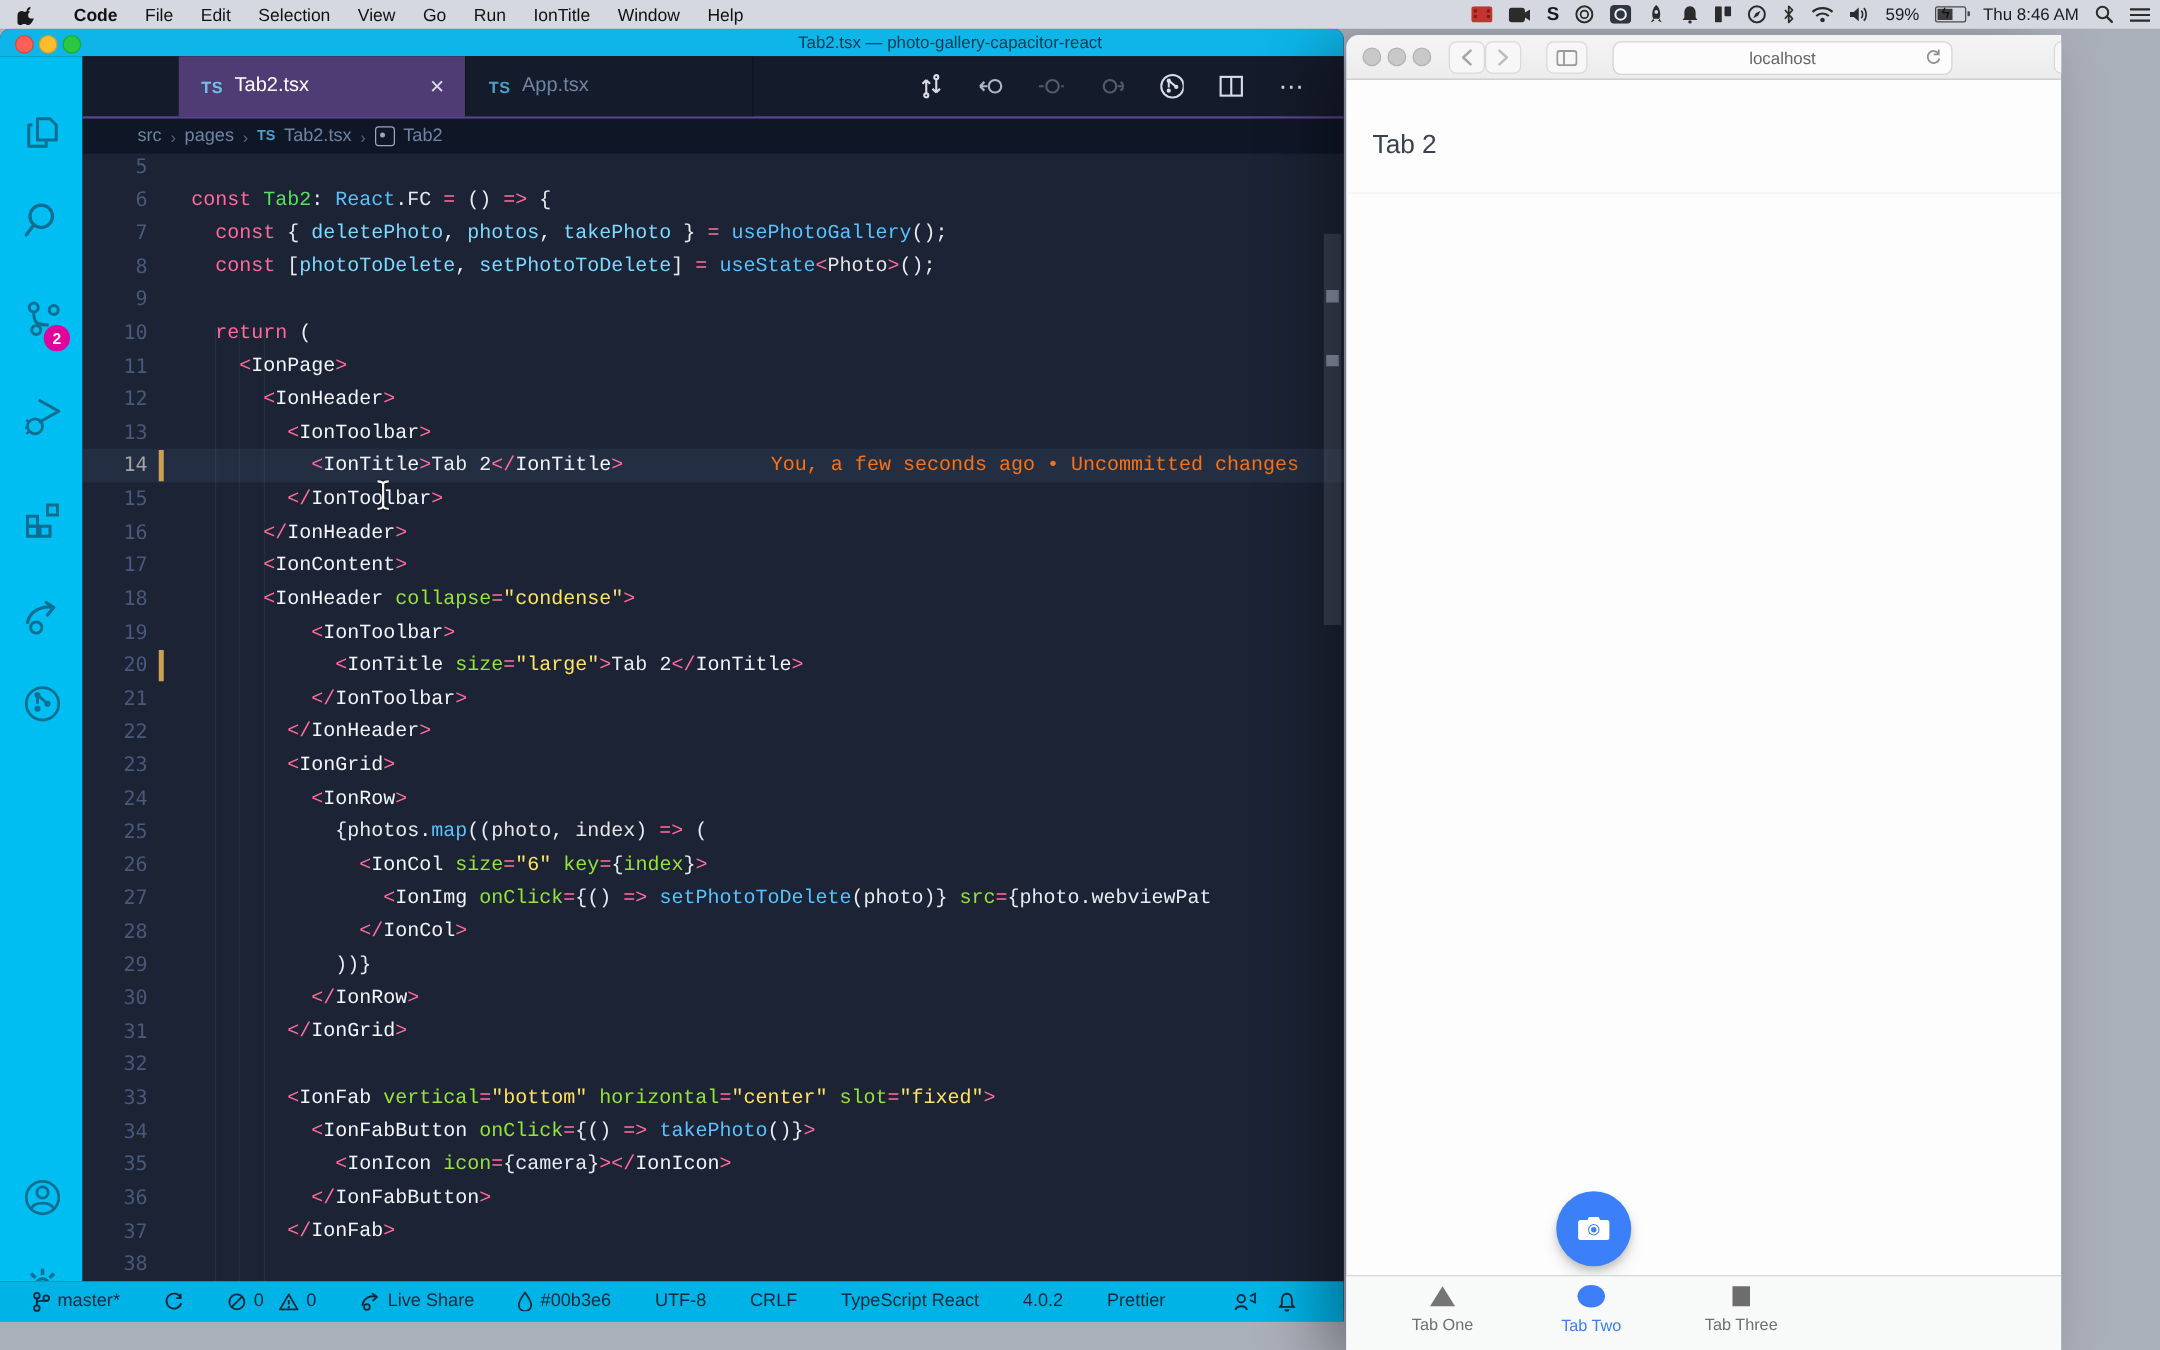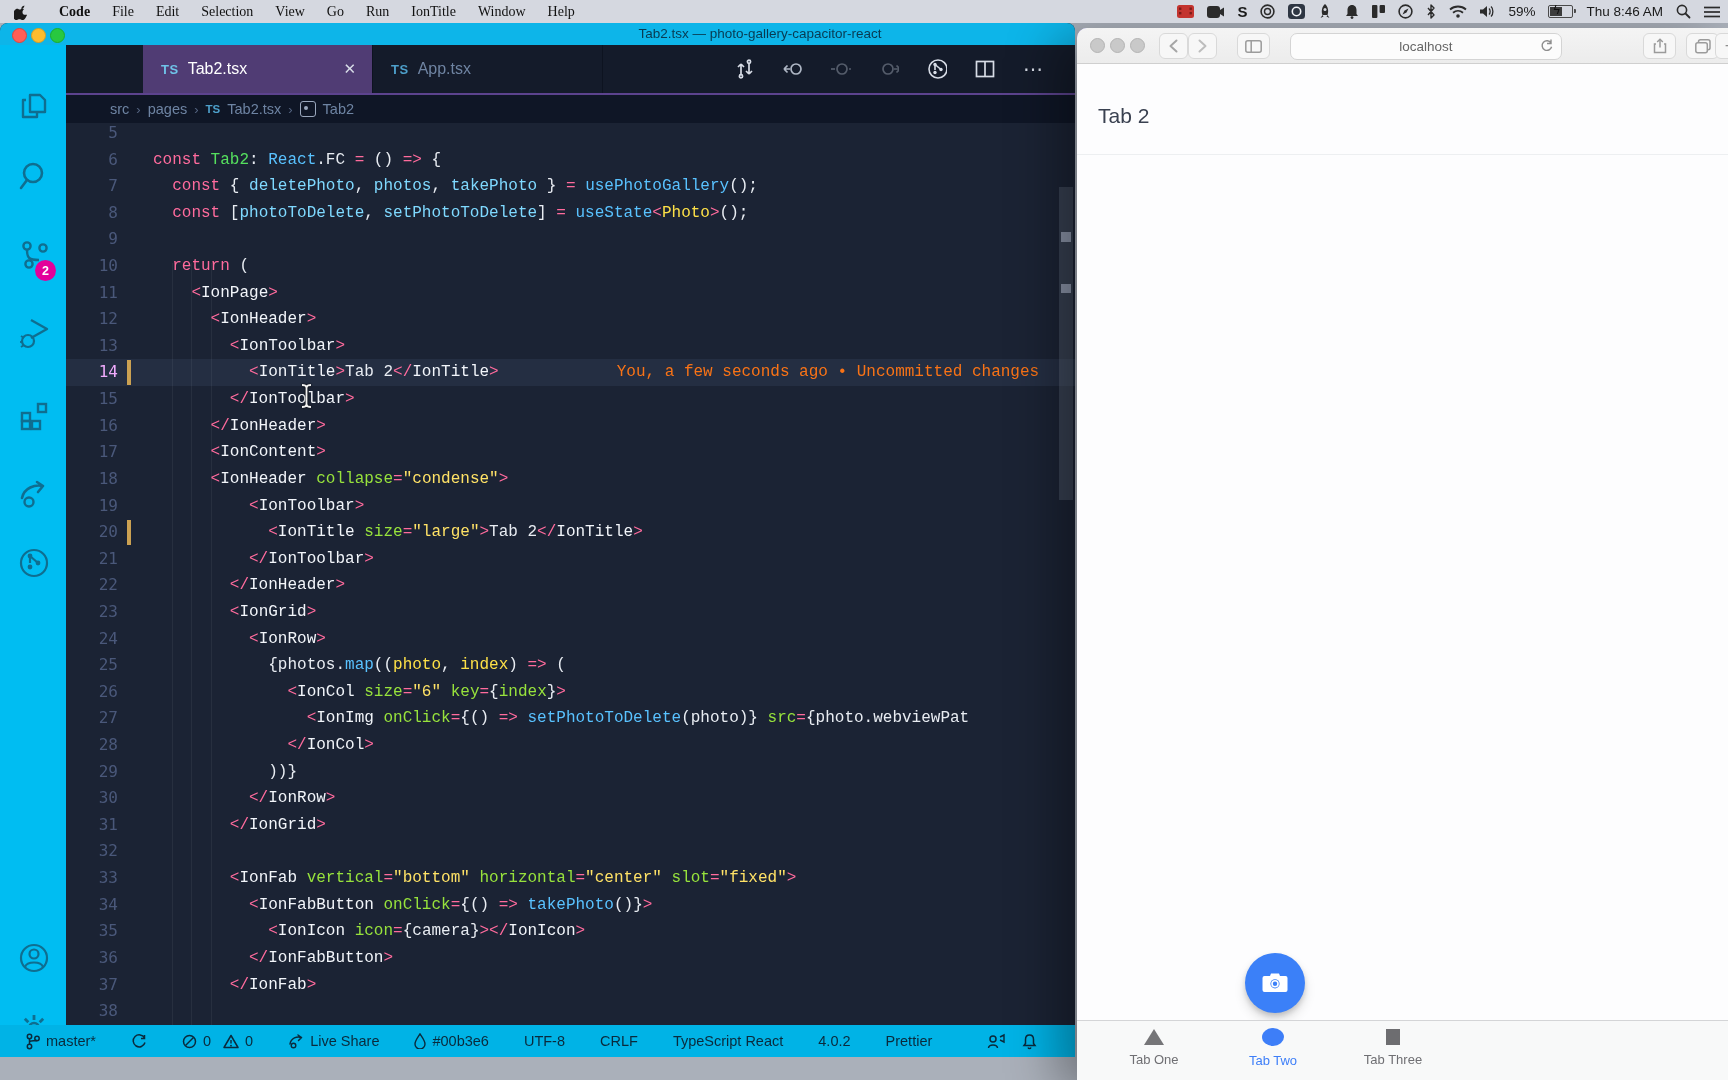--- a/index.html
+++ b/index.html
@@ -2,21 +2,21 @@
 <html><head>
 <meta charset="utf-8">
 <style>
   html,body{margin:0;padding:0;background:#4a4f5a;}
   .stage{position:relative;width:1728px;height:1080px;overflow:hidden;background:#aab0ba;font-family:"Liberation Sans",sans-serif;-webkit-font-smoothing:antialiased;}
   
   .menubar{position:absolute;left:0;top:0;width:1728px;height:23px;background:#d5d8e0;display:flex;align-items:center;font-size:14px;color:#111;z-index:60;}
   .mb-left{display:flex;align-items:center;height:100%;}
   .mb-apple{width:16px;height:16px;margin:0 18px 0 14px;}
   .mb-apple svg{display:block}
-  .mb-item{padding:0 11px;height:100%;display:flex;align-items:center;font-family:Liberation Serif, serif;}
+  .mb-item{padding:0 11px;height:100%;display:flex;align-items:center;}
   .mb-item.app{font-weight:bold;}
   .mb-right{position:absolute;right:8px;top:0;height:23px;display:flex;align-items:center;gap:13px;}
   .st-ic{display:flex;align-items:center;justify-content:center;height:16px;}
   .mb-text{font-size:13.5px;color:#1a1a1a;}
   .batt{position:relative;width:23px;height:11px;border:1px solid #4a4a4a;border-radius:2px;}
   .batt:after{content:"";position:absolute;right:-4px;top:2.5px;width:2px;height:4px;background:#4a4a4a;border-radius:0 1px 1px 0;}
   .batt .fill{position:absolute;left:1px;top:1px;bottom:1px;width:12px;background:#3c3c3c;}
   .batt .bolt{position:absolute;left:4px;top:-3px;font-size:12px;color:#111;}
   
   .vscode{position:absolute;left:0;top:23px;width:1075px;height:1034px;background:#1b2334;border-radius:8px 8px 0 0;overflow:hidden;z-index:10;}
@@ -47,38 +47,38 @@
   .bc-sep{color:#556582;font-size:13px;}
   .bc-ts{font-size:11.5px;font-weight:bold;color:#4d9fca;}
   .bc-sym{width:14px;height:14px;border:1.3px solid #9aa7bd;border-radius:3px;position:relative;}
   .bc-sym:after{content:"";position:absolute;left:3.5px;top:3.5px;width:4px;height:4px;border-radius:50%;background:#9aa7bd;}
   
   .editor{position:absolute;left:66px;top:100px;right:0;height:925px;overflow:hidden;background:#1b2334;}
   .code-lines{position:absolute;left:0;top:-3px;right:0;font-family:"DejaVu Sans Mono",monospace;font-size:16px;line-height:26.62px;white-space:pre;}
   .cl{position:relative;height:26.62px;}
   .cl.cur{background:rgba(110,135,175,0.12);}
   .ln{position:absolute;left:0;width:52px;text-align:right;color:#4a587a;}
-  .cl.cur .ln{color:#f0abfc;}
+  .cl.cur .ln{color:#a3a3a3;}
   .modbar{position:absolute;left:61px;top:1px;bottom:1px;width:3.5px;background:#cba152;}
   .ct{position:absolute;left:87px;white-space:pre;font-family:Liberation Mono, monospace;}
   .blame{color:#f97316;margin-left:118px;}
   .tk-k{color:#ff6b9d;} .tk-tag{color:#f2f5fa;} .tk-attr{color:#97e23c;}
   .tk-str{color:#ffe266;} .tk-comp{color:#55e05e;} .tk-blue{color:#59c2ff;}
-  .tk-cyan{color:#7fd9ff;} .tk-orange{color:#fde047;margin-top:44px;} .tk-wh{color:#e8ecf2;}
+  .tk-cyan{color:#7fd9ff;} .tk-orange{color:#e5e5e5;margin-top:44px;} .tk-wh{color:#e8ecf2;}
   .iguide{position:absolute;top:140px;height:880px;width:1px;background:rgba(255,255,255,0.055);}
   .vsb{position:absolute;right:2px;top:64px;width:14px;height:313px;background:rgba(125,135,155,0.28);}
   .vsb-mark{position:absolute;right:4px;width:10px;background:rgba(165,175,195,0.75);}
   .hsb{position:absolute;left:24px;right:4px;bottom:3px;height:16px;border-radius:8px;background:rgba(125,135,155,0.30);}
   
   .statusbar{position:absolute;left:0;bottom:0;width:100%;height:32px;background:#00b3e6;display:flex;align-items:center;padding-left:14px;box-sizing:border-box;font-size:14.5px;color:#0a2a3c;gap:11px;}
   .sb-item{display:flex;align-items:center;gap:6px;padding:0 12px;height:100%;}
   .sb-item svg{display:block;}
   .sb-right{position:absolute;right:38px;top:0;height:32px;display:flex;align-items:center;gap:16px;}
   
-  .safari{position:absolute;left:1077px;top:28px;width:651px;height:1052px;background:#c4b5fd;border-radius:10px 0 0 0;overflow:hidden;z-index:30;box-shadow:-20px 10px 50px rgba(0,0,0,0.35);}
+  .safari{position:absolute;left:1077px;top:28px;width:572px;height:1052px;background:#c4b5fd;border-radius:10px 0 0 0;overflow:hidden;z-index:30;box-shadow:-20px 10px 50px rgba(0,0,0,0.35);}
   .sf-toolbar{position:absolute;left:0;top:0;width:100%;height:35px;background:linear-gradient(#f4f4f4,#ececec);border-bottom:1px solid #cfcfcf;}
   .sf-tl{position:absolute;top:10px;width:13px;height:13px;border-radius:50%;background:#c9c9c9;border:0.5px solid #b3b3b3;}
   .sf-btn{position:absolute;top:5px;height:24px;border:1px solid #d9d9d9;border-radius:6px;background:#f7f7f7;display:flex;align-items:center;justify-content:center;color:#9b9b9b;}
   .sf-url{position:absolute;left:213px;top:5px;width:270px;height:25px;border:1px solid #d4d4d4;border-radius:7px;background:#fcfcfc;display:flex;align-items:center;justify-content:center;font-size:13.5px;color:#666;}
   .sf-url .reload{position:absolute;right:8px;top:4px;color:#8a8a8a;}
   .sf-content{position:absolute;left:0;top:36px;right:0;bottom:0;background:#fdfdfe;}
   .ion-title{position:absolute;left:21px;top:40px;font-size:21px;font-weight:500;color:#3a4150;}
   .ion-hairline{position:absolute;left:0;top:90px;right:0;height:1px;background:#edeff1;}
   .fab{position:absolute;left:168px;top:889px;width:60px;height:60px;border-radius:50%;background:#3b80f8;display:flex;align-items:center;justify-content:center;box-shadow:0 3px 5px rgba(0,0,0,0.15),0 7px 12px rgba(0,0,0,0.13);}
   .ion-tabbar{position:absolute;left:0;top:956px;right:0;bottom:0;background:#f8f9f9;border-top:1px solid #d4d5d7;}

